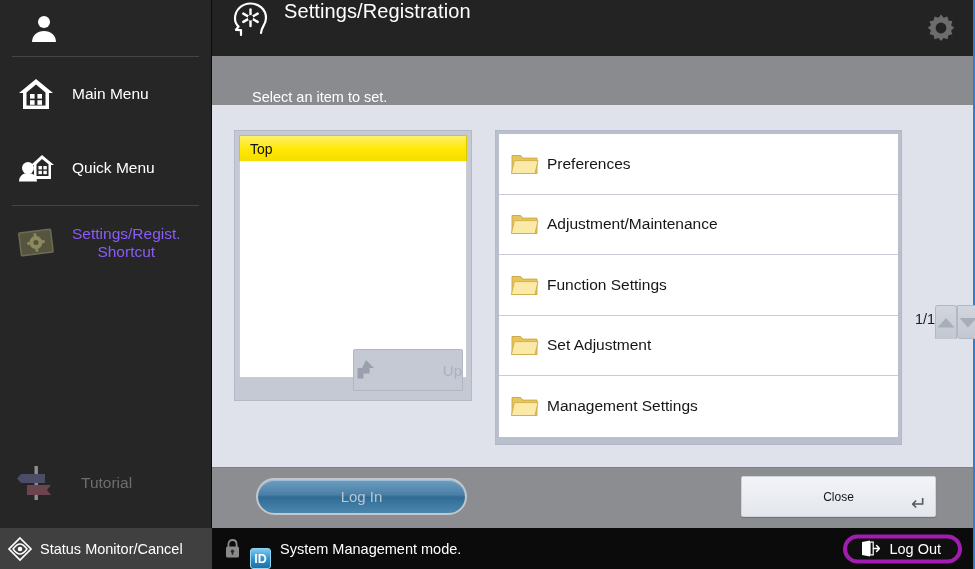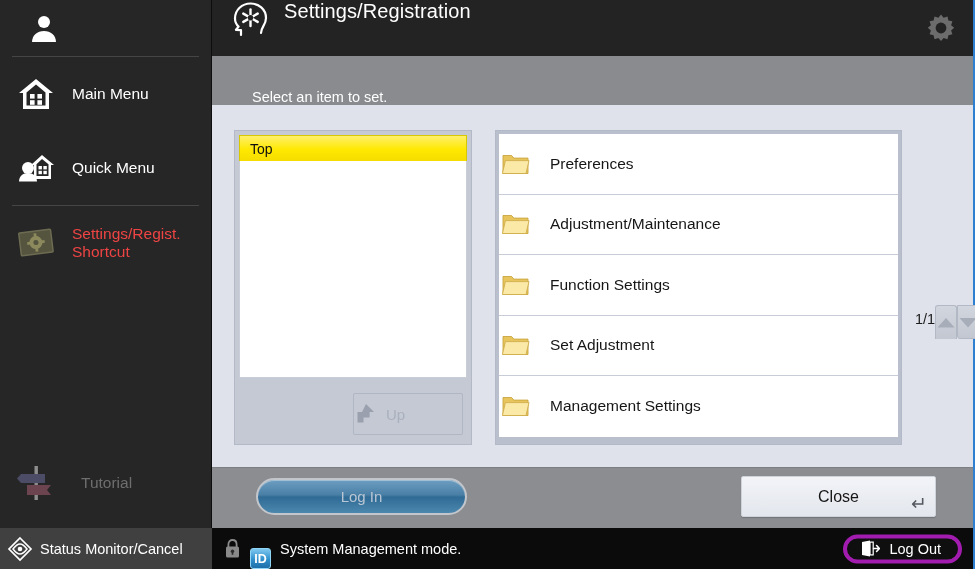--- a/index.html
+++ b/index.html
@@ -37,21 +37,21 @@
     height: 74px;
     display: flex; align-items: center;
     padding-left: 14px;
     gap: 14px;
   }
   .sb-item .sb-label {
     font-size: 15.5px;
     color: #ffffff;
     line-height: 1.15;
   }
-  .sb-item.dim .sb-label { color: #ef4444; }
+  .sb-item.dim .sb-label { color: #8b5cf6; text-align: center; }
   .sb-icon { width: 44px; height: 44px; flex: 0 0 44px;
     display: flex; align-items: center; justify-content: center; }
   .sb-tutorial {
     position: absolute;
     left: 0; top: 452px;
     width: 212px; height: 62px;
     display: flex; align-items: center; padding-left: 14px; gap: 23px;
   }
   .sb-tutorial .sb-label { font-size: 15.5px; color: #6e6e6e; }
   #status-bar-left {
@@ -103,21 +103,21 @@
   #content {
     flex: 1 1 auto;
     position: relative;
     background: #dfe2ea;
   }
 
   
   #tree-panel {
     position: absolute;
     left: 22px; top: 25px;
-    width: 238px; height: 315px;
+    width: 238px; height: 271px;
     background: #c4c9d4;
     border: 1px solid #b3b9c6;
     padding: 4px;
   }
   #tree-head {
     height: 26px;
     background: linear-gradient(180deg, #fdf06a 0%, #ffe800 55%, #f5dd00 100%);
     display: flex; align-items: center;
     padding-left: 10px;
     border: 1px solid #d8c800;
@@ -130,40 +130,40 @@
     border: 1px solid #c9cdd7;
     border-top: none;
   }
   #up-btn {
     position: absolute;
     right: 8px; bottom: 9px;
     width: 110px; height: 42px;
     background: #c4c9d4;
     border: 1px solid #b0b6c3;
     border-radius: 2px;
-    display: flex; align-items: center; justify-content: flex-start;
+    display: flex; align-items: center; justify-content: space-between;
     gap: 8px;
   }
   #up-btn .up-label { font-size: 15px; color: #aab0bd; }
 
   
   #item-list {
     position: absolute;
     left: 283px; top: 25px;
     width: 407px; height: 315px;
     background: #b9bfcc;
     border: 1px solid #b3b9c6;
     padding: 3px;
   }
   .item-row {
     height: 60.5px;
     background: #ffffff;
     border-bottom: 1px solid #c7ccd6;
     display: flex; align-items: center;
-    padding-left: 3px; gap: 20px;
+    padding-left: 12px; gap: 8px;
   }
   .item-row:last-child { border-bottom: none; }
   .item-row .item-label {
     font-size: 15.5px; color: #161616;
   }
 
   
   #pager {
     position: absolute;
     left: 703px; top: 200px;
@@ -206,21 +206,21 @@
   #close-btn {
     position: absolute;
     right: 37px; top: 8px;
     width: 195px; height: 41px;
     background: linear-gradient(180deg, #f2f4f8 0%, #e3e6ec 100%);
     border: 1px solid #cfd3da;
     border-radius: 2px;
     display: flex; align-items: center; justify-content: center;
     box-shadow: 0 1px 1px rgba(0,0,0,.18);
   }
-  #close-btn .btn-label { font-size: 16px; color: #161616; }
+  #close-btn .btn-label { font-size: 12px; color: #161616; }
   #close-enter {
     position: absolute; right: 8px; bottom: 3px;
     font-size: 19px; color: #55585e; line-height: 1;
   }
 
   
   #status-bar-main {
     height: 41px; flex: 0 0 41px;
     background: #0b0b0b;
     display: flex; align-items: center;

